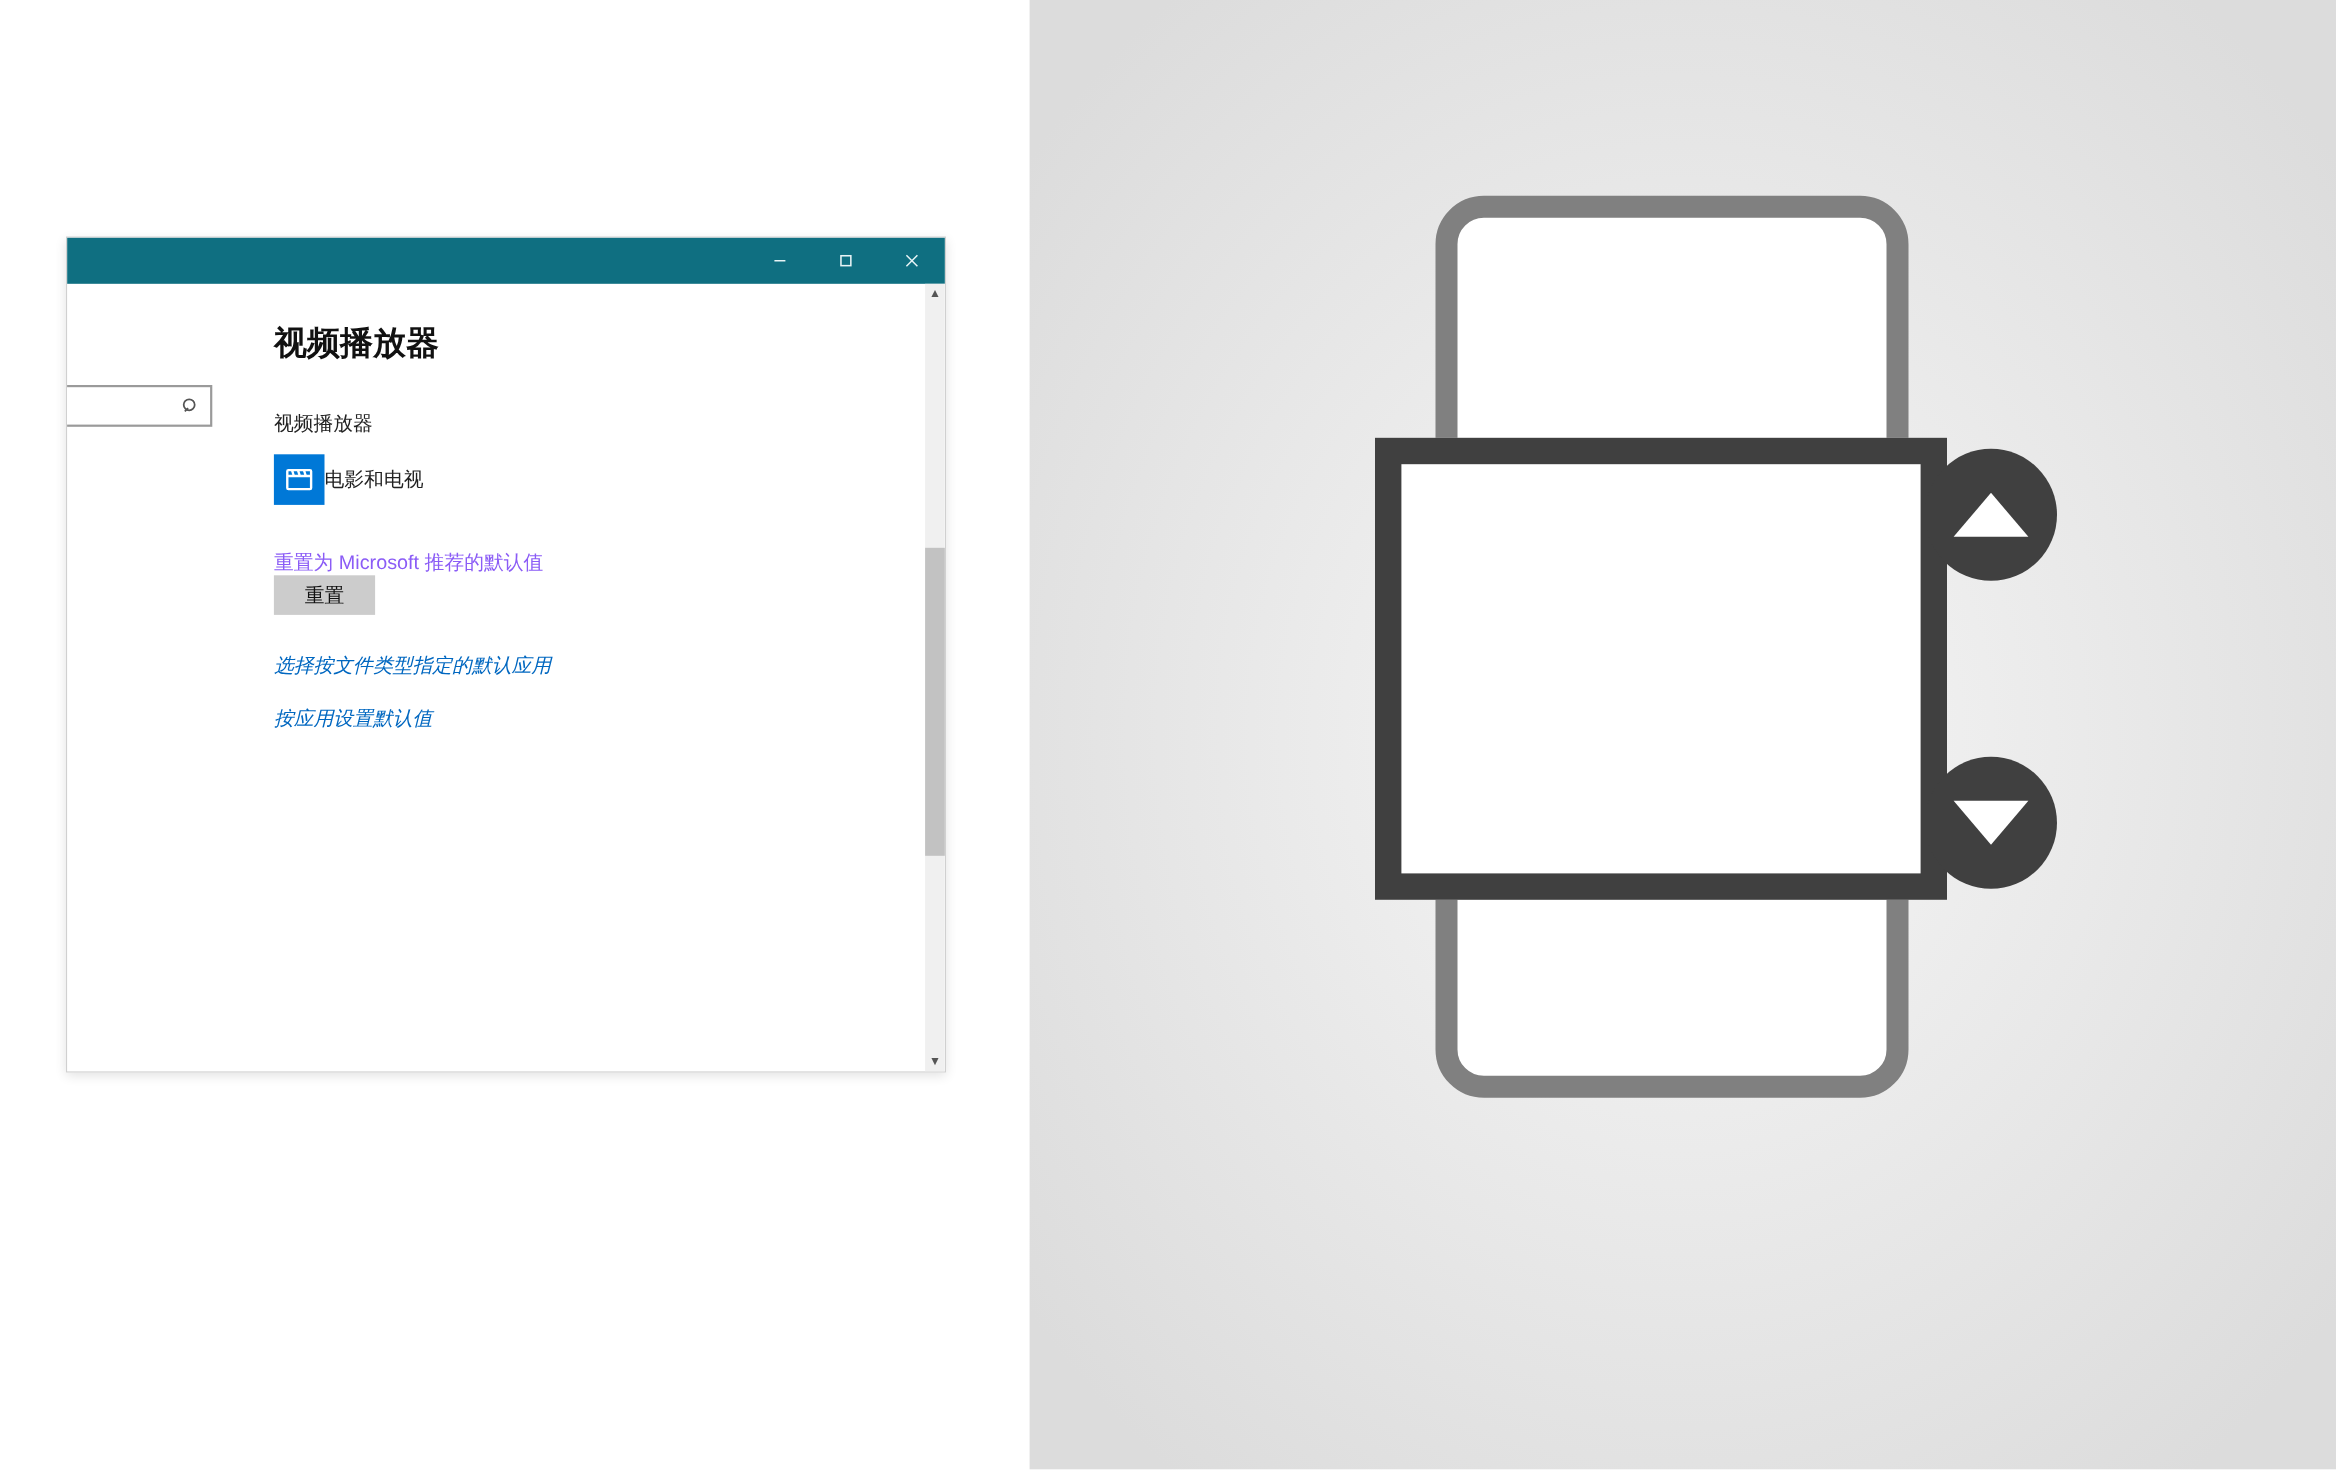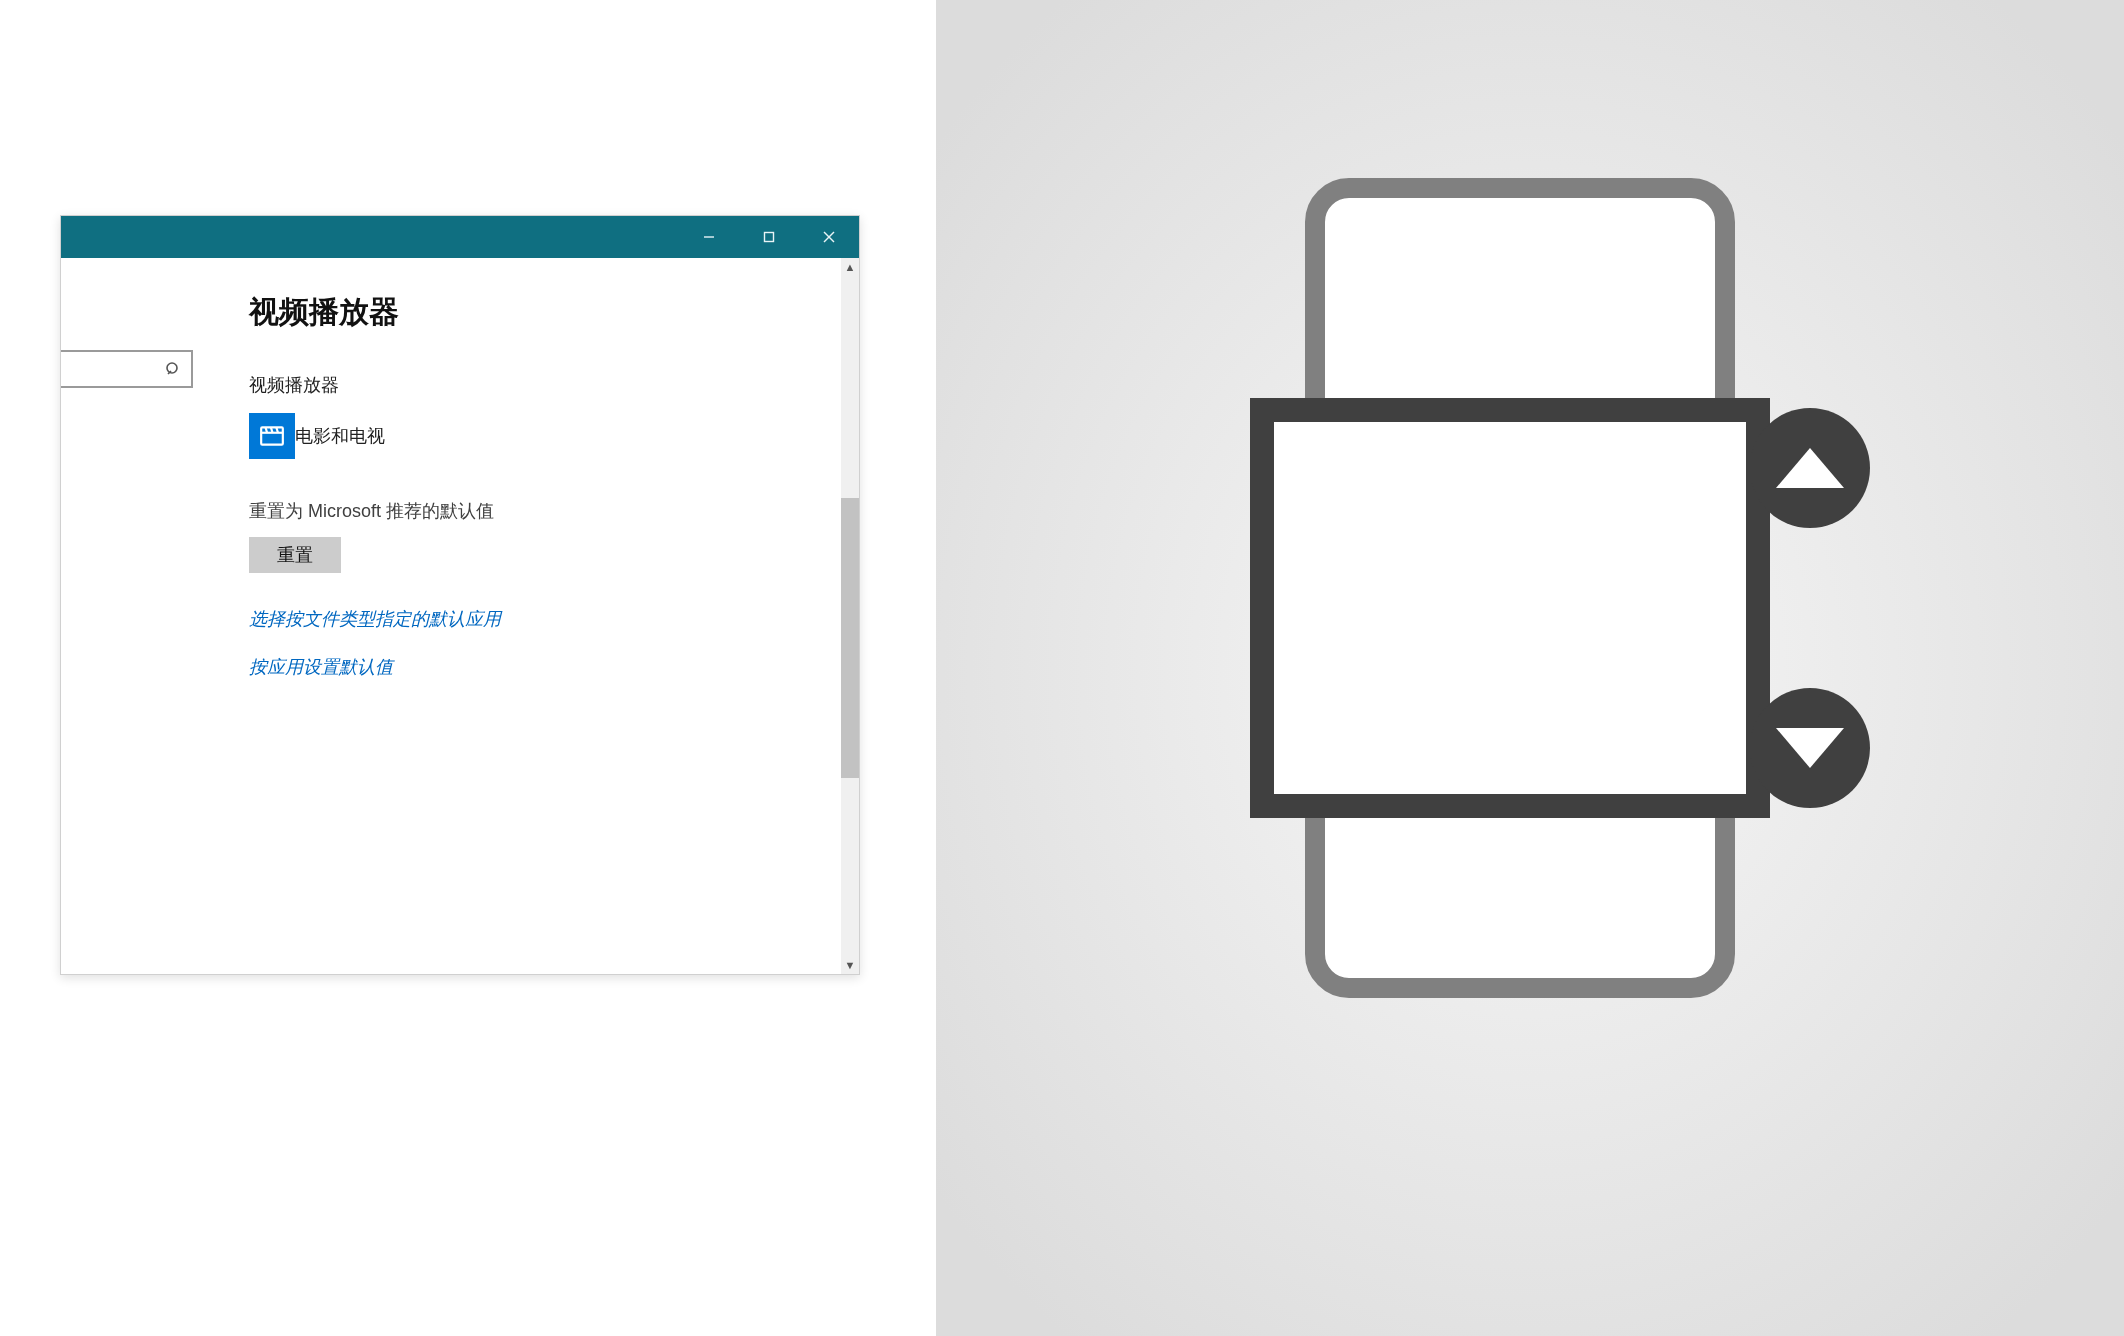--- a/index.html
+++ b/index.html
@@ -69,21 +69,21 @@
   }
   .search-box input { border:none; outline:none; width:1px; opacity:0; }
   .search-icon { color:#555; }
 
   .section-label { font-size:18px; color:#222; margin-top:6px; margin-bottom:16px; }
 
   .app-row { display:flex; align-items:center; margin-bottom:40px; cursor:pointer; }
   .app-row .icon-tile { width:46px; height:46px; background:#0078d7; display:flex; align-items:center; justify-content:center; color:#ffffff; }
   .app-row .label { font-size:18px; color:#222; }
 
-  .subheading { font-size:18px; color:#404040; margin-top:10px; margin-bottom:14px; }
+  .subheading { font-size:18px; color:#8b5cf6; margin-top:10px; }
 
   .reset-btn {
     border:none; background:#cccccc; color:#111;
     padding:6px 28px; font-size:18px; cursor:pointer;
   }
 
   .link-list { margin-top:34px;font-style:italic; }
   .link { color:#0067c0; font-size:18px; margin-bottom:24px; cursor:pointer; }
 
   

